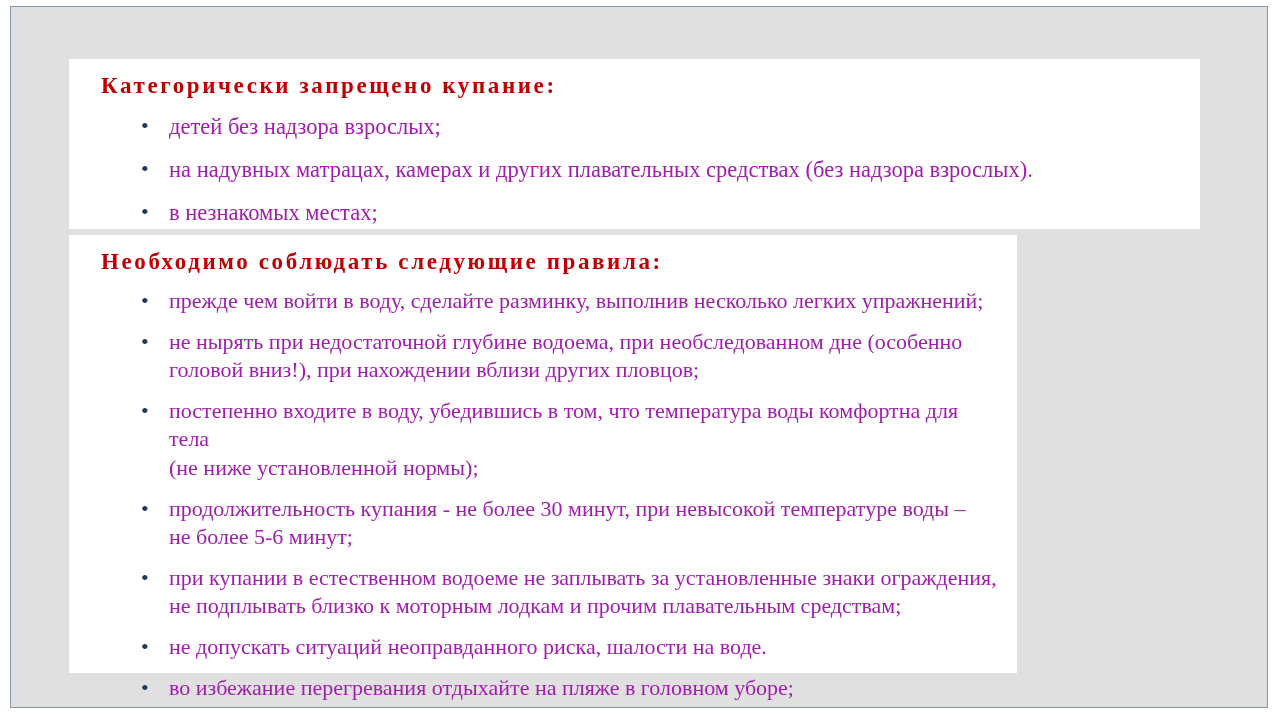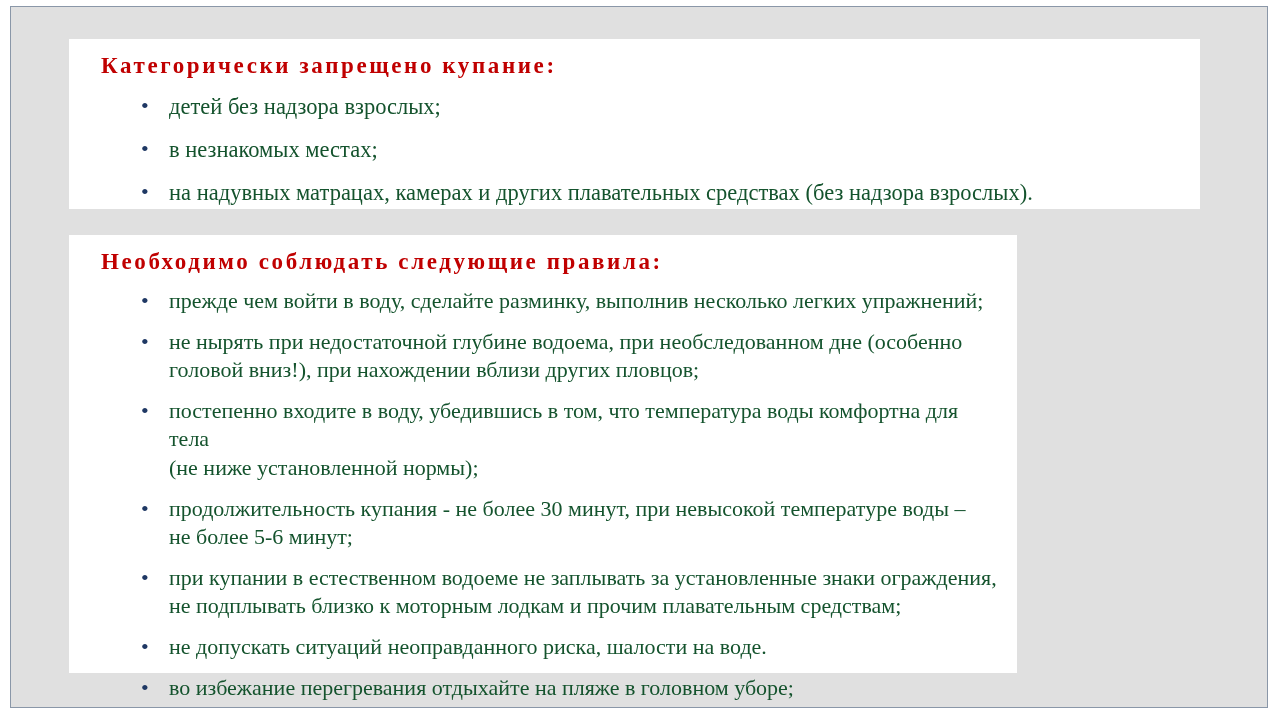--- a/index.html
+++ b/index.html
@@ -26,21 +26,21 @@
   }
 
   .panel {
     position: absolute;
     background: #ffffff;
     box-sizing: border-box;
   }
 
   .panel-1 {
     left: 58px;
-    top: 32px;
+    top: 52px;
     width: 1131px;
     height: 170px;
     padding: 14px 18px 10px 18px;
   }
 
   .panel-2 {
     left: 58px;
     top: 228px;
     width: 948px;
     height: 438px;
@@ -57,21 +57,21 @@
   }
 
   ul.bullets {
     list-style: none;
     margin: 0;
     padding: 0;
   }
 
   ul.bullets > li {
     position: relative;
-    color: #14532d;
+    color: #a21caf;
     font-size: 22.5px;
     line-height: 1.33;
     padding-left: 82px;
     margin-top: 13px;
   }
 
   .panel-2 ul.bullets > li {
     margin-top: 12px;
     font-size: 22px;
     line-height: 1.30;
@@ -93,22 +93,22 @@
 </style>
 </head>
 <body>
 
 <div class="slide">
 
   <section class="panel panel-1">
     <h2 class="heading">Категорически запрещено купание:</h2>
     <ul class="bullets">
       <li class="nowrap-line">детей без надзора взрослых;</li>
+      <li class="nowrap-line">на надувных матрацах, камерах и других плавательных средствах (без надзора взрослых).</li>
       <li class="nowrap-line">в незнакомых местах;</li>
-      <li class="nowrap-line">на надувных матрацах, камерах и других плавательных средствах (без надзора взрослых).</li>
     </ul>
   </section>
 
   <section class="panel panel-2">
     <h2 class="heading">Необходимо соблюдать следующие правила:</h2>
     <ul class="bullets">
       <li class="nowrap-line">прежде чем войти в воду, сделайте разминку, выполнив несколько легких упражнений;</li>
       <li class="nowrap-line">не нырять при недостаточной глубине водоема, при необследованном дне (особенно
 головой вниз!), при нахождении вблизи других пловцов;</li>
       <li class="nowrap-line">постепенно входите в воду, убедившись в том, что температура воды комфортна для тела

